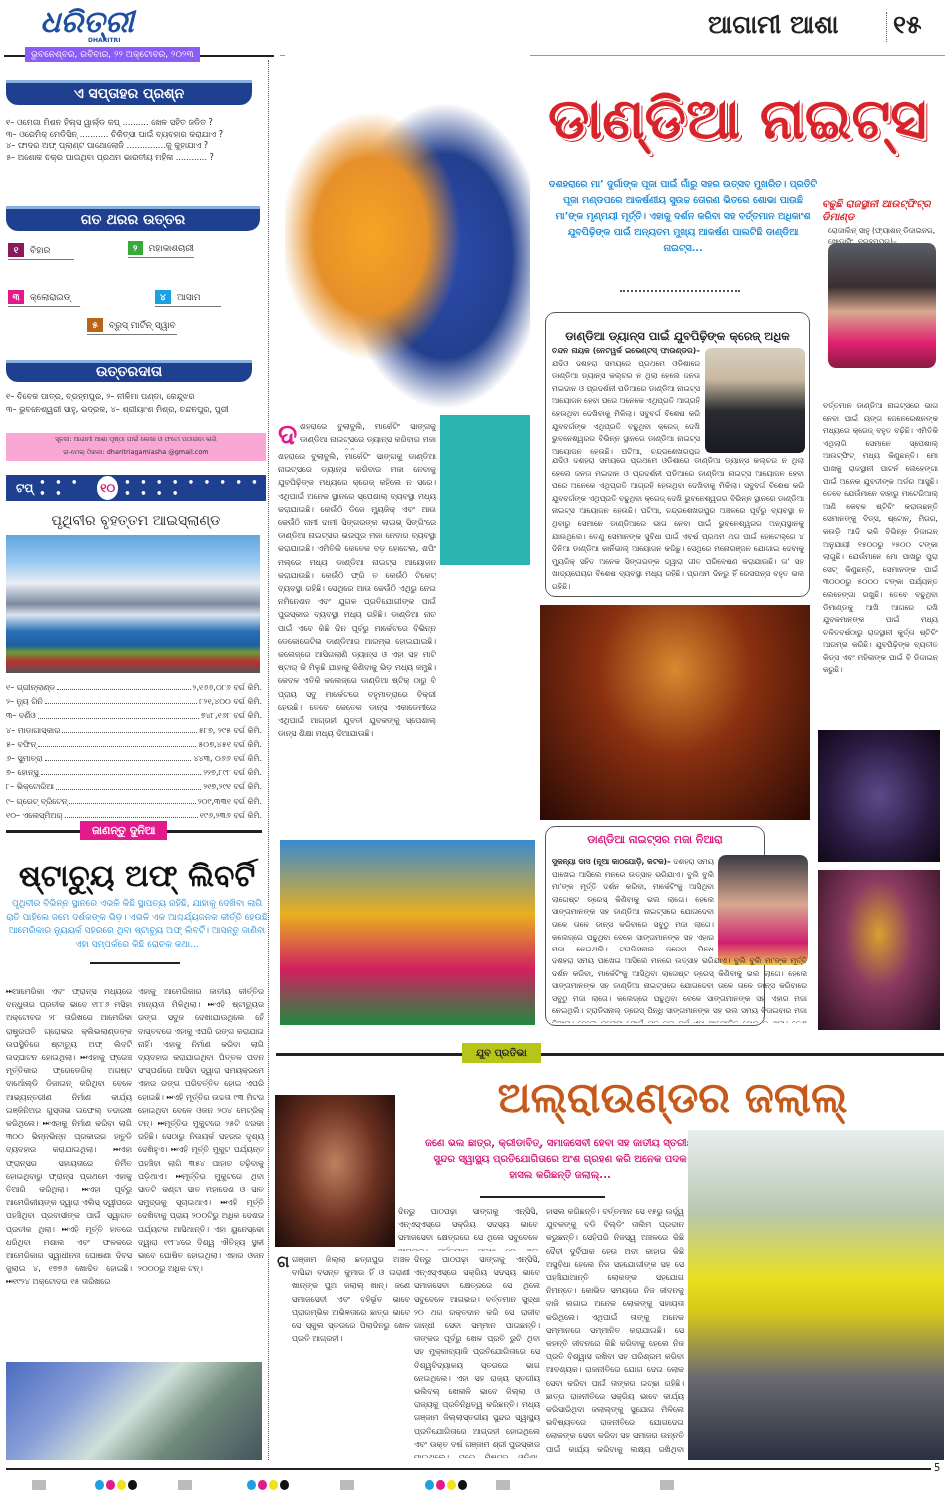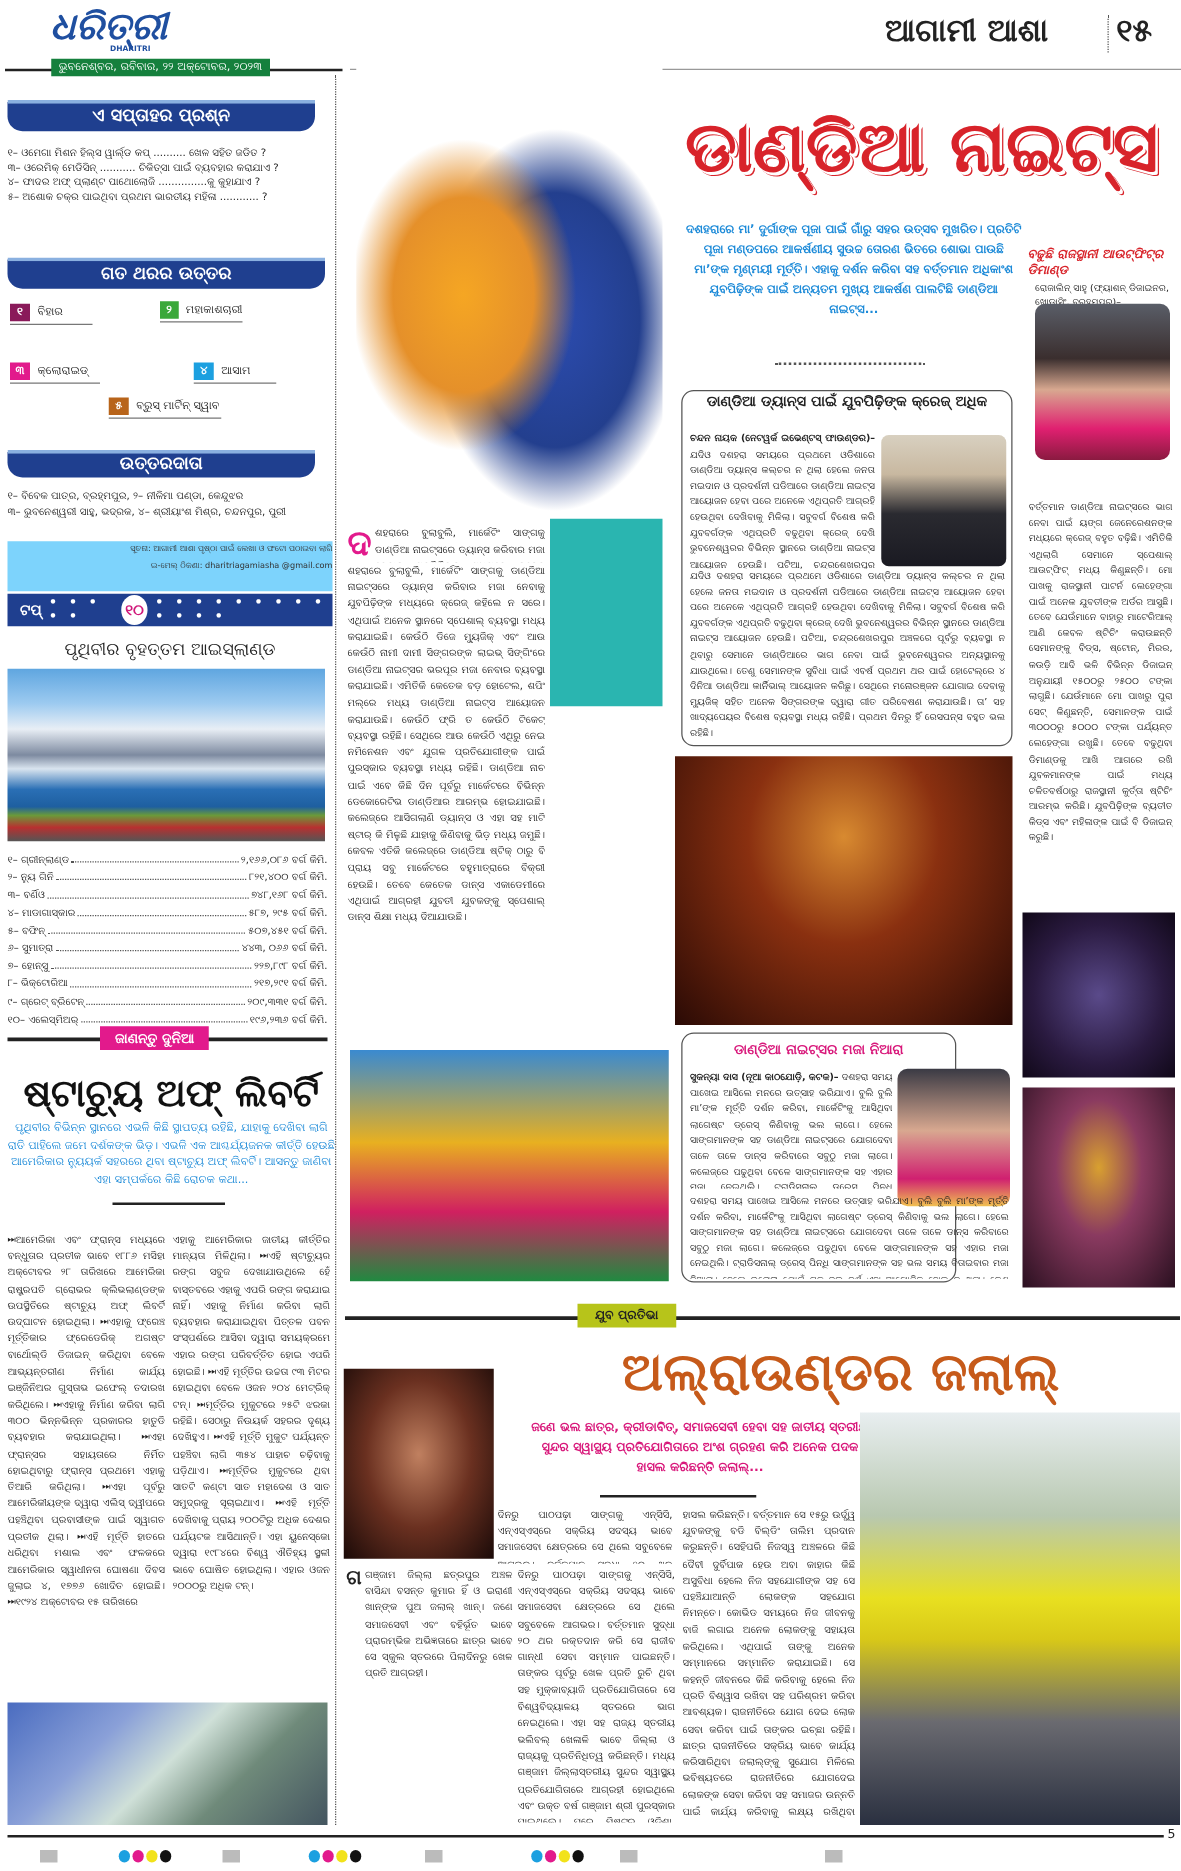--- a/index.html
+++ b/index.html
@@ -2,28 +2,28 @@
 <html><head>
 <meta charset="utf-8">
 <style>
   * { box-sizing: border-box; margin: 0; padding: 0; }
   body { width: 945px; height: 1497px; background: #fff; font-family: "DejaVu Sans", sans-serif; color: #222; position: relative; overflow: hidden; font-size: 9px; }
   .abs { position: absolute; }
   .rule { position:absolute; height:2px; background:#222; }
   .dotted-v { position:absolute; width:0; border-left:1px dotted #555; }
   .logo { left:40px; top:6px; width:100px; height:32px; color:#1f4fa0; font-size:30px; font-weight:bold; font-style:italic; line-height:32px; font-family:"DejaVu Serif", serif; }
   .logo-sub { left:88px; top:36px; font-size:6px; color:#1f4fa0; font-weight:bold; }
-  .dateline { left:41px; top:47px; background:#15803d; color:#fff; font-size:9px; padding:2px 6px; }
+  .dateline { left:25px; top:47px; background:#8b5cf6; color:#fff; font-size:9px; padding:2px 6px; }
   .section-title { font-size:25px; color:#222; font-weight:bold; }
   .blue-bar { position:absolute; background:#1f3f8f; color:#fff; font-weight:bold; font-size:14px; text-align:center; border-radius:0 0 12px 12px; border-top:3px solid #8ab0e0; }
   .qlist { left:6px; top:117px; width:250px; font-size:8.2px; line-height:11.5px; }
   .ans { position:absolute; font-size:9px; display:flex; align-items:center; gap:6px; border-bottom:1px solid #777; padding-bottom:2px; }
   .ans .num { width:16px; height:14px; color:#fff; font-weight:bold; text-align:center; line-height:14px; font-size:9px; }
   .contrib { left:6px; top:380px; font-size:8.2px; line-height:13px; width:260px; }
-  .notice { left:6px; top:433px; width:260px; height:40px; background:#7dd3fc; font-size:6.5px; text-align:right; line-height:13px; color:#333; }
+  .notice { left:6px; top:433px; width:260px; height:28px; background:#f9a8d4; font-size:6.5px; text-align:center; line-height:13px; color:#333; }
   .top10-bar { left:6px; top:475px; width:260px; height:26px; background:#1f3f8f; color:#fff; font-weight:bold; font-size:12px; display:flex; align-items:center; padding-left:10px; gap:6px; }
   .top10-circle { width:30px; height:24px; background:#fff; border-radius:50%; color:#d0187a; font-weight:bold; text-align:center; line-height:24px; font-size:12px; }
   .dots { color:#fff; letter-spacing:3px; font-size:10px; }
   .iceland-title { left:6px; top:512px; width:260px; text-align:center; font-size:14px; }
   .iceland-img { left:6px; top:535px; width:254px; height:138px; background:linear-gradient(180deg,#5fa6e0 0%,#9ccaf0 20%,#e8eef5 35%,#7d8aa0 50%,#d9e4ef 58%,#2a6fb5 70%,#1e5fa0 80%,#6a9a3a 85%,#b83030 92%,#555 100%); }
   .island-table { left:6px; top:681px; width:256px; font-size:8px; line-height:13.2px; }
   .island-row { display:flex; justify-content:space-between; border-bottom:1px dotted transparent; }
   .island-row .name { flex:0 0 auto; }
   .island-row .fill { flex:1; border-bottom:1px dotted #555; margin:0 2px 4px; }
   .pink-tag { position:absolute; background:#e21a8c; color:#fff; font-weight:bold; font-size:11px; padding:3px 12px; }
@@ -188,21 +188,21 @@
 <div class="abs" style="left:620px; top:290px; width:120px; border-top:2px dotted #555;"></div>
 
 <div class="abs side-head">ବଢୁଛି ରାଜସ୍ଥାନୀ ଆଉଟ୍‌ଫିଟ୍‌ର ଡିମାଣ୍ଡ</div>
 <div class="abs side-by">ରୋଜାଲିନ୍ ସାହୁ (ଫ୍ୟାଶନ୍ ଡିଜାଇନର, ଖୋଡ଼ାସିଂ, ବ୍ରହ୍ମପୁର)–</div>
 <div class="abs girl-img"></div>
 <div class="col-text" style="left:823px; top:400px; width:115px; height:320px; overflow:hidden; font-size:7.6px; line-height:12.6px;">ବର୍ତ୍ତମାନ ଡାଣ୍ଡିଆ ନାଇଟ୍ସରେ ଭାଗ ନେବା ପାଇଁ ୟଙ୍ଗ ଜେନେରେଶନଙ୍କ ମଧ୍ୟରେ କ୍ରେଜ୍ ବହୁତ ବଢ଼ିଛି। ଏମିତିକି ଏଥିଲାଗି ସେମାନେ ସ୍ପେଶାଲ୍ ଆଉଟ୍‌ଫିଟ୍ ମଧ୍ୟ କିଣୁଛନ୍ତି। ମୋ ପାଖକୁ ରାଜସ୍ଥାନୀ ପାଟର୍ନ ଲେହେଙ୍ଗା ପାଇଁ ଅନେକ ଯୁବତୀଙ୍କ ଅର୍ଡର ଆସୁଛି। ତେବେ ଯେଉଁମାନେ ବାହାରୁ ମାଟେରିଆଲ୍ ଆଣି କେବଳ ଷ୍ଟିଚିଂ କରାଉଛନ୍ତି ସେମାନଙ୍କୁ ବିଡ୍ସ, ଷ୍ଟୋନ୍, ମିରର, କଉଡ଼ି ଆଦି ଭଳି ବିଭିନ୍ନ ଡିଜାଇନ୍ ଅନୁଯାୟୀ ୧୫୦୦ରୁ ୨୫୦୦ ଟଙ୍କା ଲାଗୁଛି। ଯେଉଁମାନେ ମୋ ପାଖରୁ ପୁରା ସେଟ୍ କିଣୁଛନ୍ତି, ସେମାନଙ୍କ ପାଇଁ ୩୦୦୦ରୁ ୫୦୦୦ ଟଙ୍କା ପର୍ଯ୍ୟନ୍ତ ଲେହେଙ୍ଗା ରଖୁଛି। ତେବେ ବଢୁଥିବା ଡିମାଣ୍ଡକୁ ଆଖି ଆଗରେ ରଖି ଯୁବକମାନଙ୍କ ପାଇଁ ମଧ୍ୟ ଚଳିତବର୍ଷଠାରୁ ରାଜସ୍ଥାନୀ କୁର୍ତ୍ତା ଷ୍ଟିଚିଂ ଆରମ୍ଭ କରିଛି। ଯୁବପିଢ଼ିଙ୍କ ବ୍ୟତୀତ କିଡ୍ସ ଏବଂ ମହିଳାଙ୍କ ପାଇଁ ବି ଡିଜାଇନ୍ କରୁଛି।</div>
 <div class="abs right-img1"></div>
 <div class="abs right-img2"></div>
 
 <div class="box" style="left:545px; top:312px; width:265px; height:285px;">
-  <div class="box-head" style="margin-top:1px; font-size:11.5px;">ଡାଣ୍ଡିଆ ଡ୍ୟାନ୍ସ ପାଇଁ ଯୁବପିଢ଼ିଙ୍କ କ୍ରେଜ୍ ଅଧିକ</div>
+  <div class="box-head" style="margin-top:16px; font-size:11.5px;">ଡାଣ୍ଡିଆ ଡ୍ୟାନ୍ସ ପାଇଁ ଯୁବପିଢ଼ିଙ୍କ କ୍ରେଜ୍ ଅଧିକ</div>
 </div>
 <div class="abs man-img"></div>
 <div class="col-text" style="left:552px; top:345px; width:148px; height:110px; overflow:hidden; font-size:7.6px; line-height:12.6px;">
   <b>ଚନ୍ଦନ ନାୟକ (ନେଟୱର୍କ ଇଭେଣ୍ଟସ୍ ଫାଉଣ୍ଡର)–</b>
   <span>ଯଦିଓ ଦଶହରା ସମୟରେ ପ୍ରଥମେ ଓଡିଶାରେ ଡାଣ୍ଡିଆ ଡ୍ୟାନ୍ସ କଲ୍‌ଚର ନ ଥିଲା ହେଲେ ଜନତା ମଇଦାନ ଓ ପ୍ରଦର୍ଶନୀ ପଡିଆରେ ଡାଣ୍ଡିଆ ନାଇଟ୍ସ ଆୟୋଜନ ହେବା ପରେ ଅନେକେ ଏଥିପ୍ରତି ଆଗ୍ରହି ହେଉଥିବା ଦେଖିବାକୁ ମିଳିଲା। ସବୁବର୍ଗ ବିଶେଷ କରି ଯୁବବର୍ଗଙ୍କ ଏଥିପ୍ରତି ବଢୁଥିବା କ୍ରେଜ୍ ଦେଖି ଭୁବନେଶ୍ୱରର ବିଭିନ୍ନ ସ୍ଥାନରେ ଡାଣ୍ଡିଆ ନାଇଟ୍ସ ଆୟୋଜନ ହେଉଛି। ପଟିଆ, ଚନ୍ଦ୍ରଶେଖରପୁର ଅଞ୍ଚଳରେ ପୂର୍ବରୁ ବ୍ୟବସ୍ଥା ନ ଥିବାରୁ ସେମାନେ ଡାଣ୍ଡିଆରେ ଭାଗ ନେବା ପାଇଁ ଭୁବନେଶ୍ୱରର ଅନ୍ୟସ୍ଥାନକୁ ଯାଉଥିଲେ। ତେଣୁ ସେମାନଙ୍କ ସୁବିଧା ପାଇଁ ଏବର୍ଷ ପ୍ରଥମ ଥର ପାଇଁ ହୋଟେଲ୍‌ରେ ୪ ଦିନିଆ ଡାଣ୍ଡିଆ କାର୍ନିଭାଲ୍ ଆୟୋଜନ କରିଛୁ। ସେଥିରେ ମନୋରଞ୍ଜନ ଯୋଗାଇ ଦେବାକୁ ମ୍ୟୁଜିକ୍ ସହିତ ଅନେକ ସିଙ୍ଗରଙ୍କ ଦ୍ୱାରା ଗୀତ ପରିବେଷଣ କରାଯାଉଛି। ତା’ ସହ ଖାଦ୍ୟପେୟର ବିଶେଷ ବ୍ୟବସ୍ଥା ମଧ୍ୟ ରହିଛି। ପ୍ରଥମ ଦିନରୁ ହିଁ ରେସପନ୍ସ ବହୁତ ଭଲ ରହିଛି।</span>
 </div>
 <div class="col-text" style="left:552px; top:455px; width:252px; height:138px; overflow:hidden; font-size:7.6px; line-height:12.6px;">ଯଦିଓ ଦଶହରା ସମୟରେ ପ୍ରଥମେ ଓଡିଶାରେ ଡାଣ୍ଡିଆ ଡ୍ୟାନ୍ସ କଲ୍‌ଚର ନ ଥିଲା ହେଲେ ଜନତା ମଇଦାନ ଓ ପ୍ରଦର୍ଶନୀ ପଡିଆରେ ଡାଣ୍ଡିଆ ନାଇଟ୍ସ ଆୟୋଜନ ହେବା ପରେ ଅନେକେ ଏଥିପ୍ରତି ଆଗ୍ରହି ହେଉଥିବା ଦେଖିବାକୁ ମିଳିଲା। ସବୁବର୍ଗ ବିଶେଷ କରି ଯୁବବର୍ଗଙ୍କ ଏଥିପ୍ରତି ବଢୁଥିବା କ୍ରେଜ୍ ଦେଖି ଭୁବନେଶ୍ୱରର ବିଭିନ୍ନ ସ୍ଥାନରେ ଡାଣ୍ଡିଆ ନାଇଟ୍ସ ଆୟୋଜନ ହେଉଛି। ପଟିଆ, ଚନ୍ଦ୍ରଶେଖରପୁର ଅଞ୍ଚଳରେ ପୂର୍ବରୁ ବ୍ୟବସ୍ଥା ନ ଥିବାରୁ ସେମାନେ ଡାଣ୍ଡିଆରେ ଭାଗ ନେବା ପାଇଁ ଭୁବନେଶ୍ୱରର ଅନ୍ୟସ୍ଥାନକୁ ଯାଉଥିଲେ। ତେଣୁ ସେମାନଙ୍କ ସୁବିଧା ପାଇଁ ଏବର୍ଷ ପ୍ରଥମ ଥର ପାଇଁ ହୋଟେଲ୍‌ରେ ୪ ଦିନିଆ ଡାଣ୍ଡିଆ କାର୍ନିଭାଲ୍ ଆୟୋଜନ କରିଛୁ। ସେଥିରେ ମନୋରଞ୍ଜନ ଯୋଗାଇ ଦେବାକୁ ମ୍ୟୁଜିକ୍ ସହିତ ଅନେକ ସିଙ୍ଗରଙ୍କ ଦ୍ୱାରା ଗୀତ ପରିବେଷଣ କରାଯାଉଛି। ତା’ ସହ ଖାଦ୍ୟପେୟର ବିଶେଷ ବ୍ୟବସ୍ଥା ମଧ୍ୟ ରହିଛି। ପ୍ରଥମ ଦିନରୁ ହିଁ ରେସପନ୍ସ ବହୁତ ଭଲ ରହିଛି।</div>
 
 <div class="abs dandiya-img"></div>
 <div class="abs" style="left:278px; top:420px; font-size:28px; color:#e21a8c; font-weight:bold; line-height:30px;">ଦ</div>

